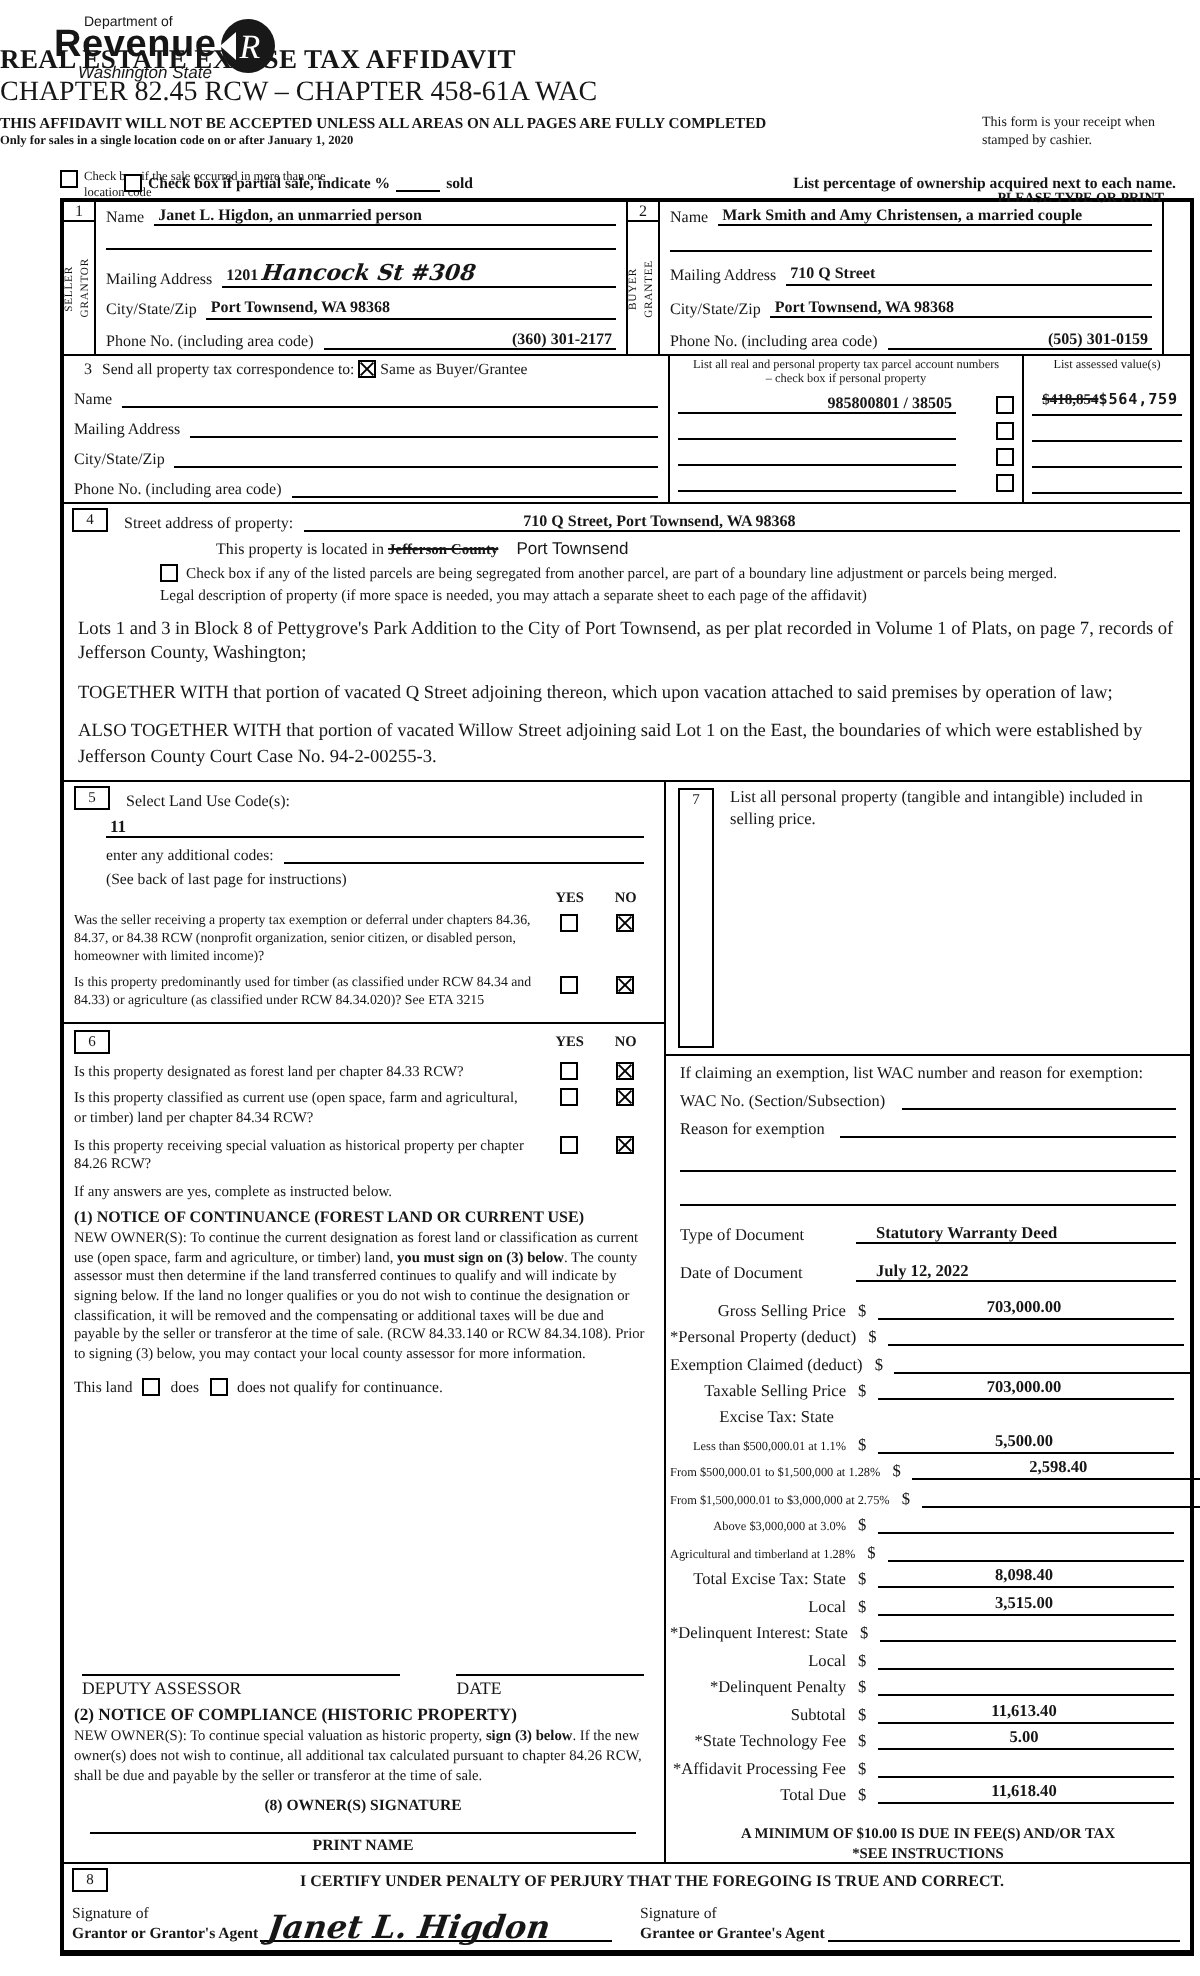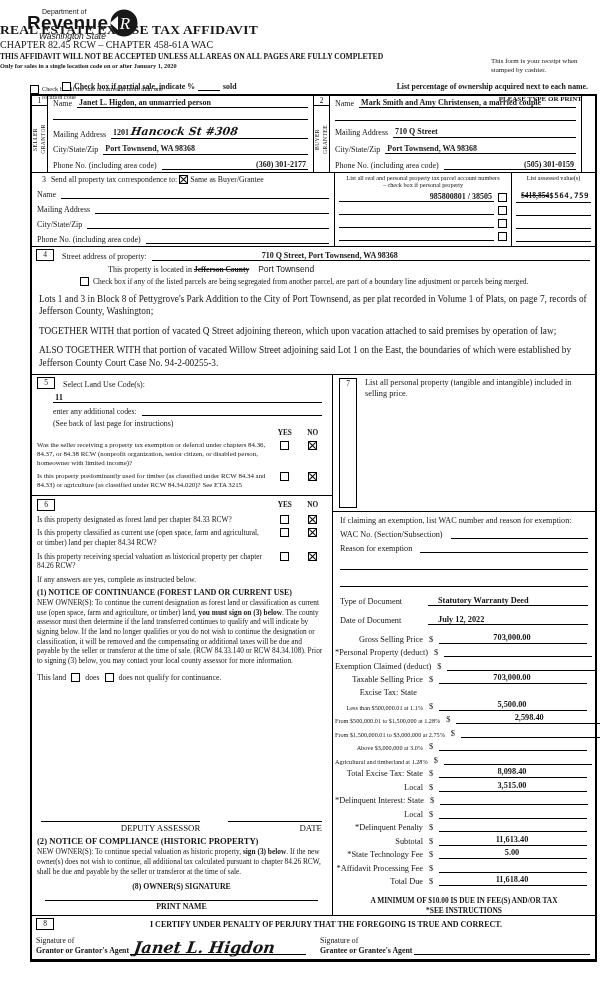--- a/index.html
+++ b/index.html
@@ -5,21 +5,21 @@
   html,body{margin:0;padding:0;background:#e8e8e8;}
   .page{width:600px;height:988px;position:relative;background:#fff;font-family:"Liberation Serif",serif;color:#161616;overflow:hidden;box-sizing:border-box;}
   .b{font-weight:bold}
   
   .logo{position:absolute;left:27px;top:8px;display:flex;align-items:flex-start;}
   .logo-dept{font-family:"Liberation Sans",sans-serif;font-size:7px;margin-left:15px}
   .logo-name{font-family:"Liberation Sans",sans-serif;font-size:19px;font-weight:bold;line-height:.85;letter-spacing:.3px}
   .logo-state{font-family:"Liberation Sans",sans-serif;font-style:italic;font-size:8.5px;margin-left:12px}
   .titleblock{padding-top:22px;text-align:left}
   .title{font-size:13.5px;font-weight:bold;letter-spacing:.2px}
-  .subtitle{font-size:10px;margin-top:1px}
+  .subtitle{font-size:14px;margin-top:1px}
   .warning{font-size:7.6px;font-weight:bold;margin-top:2px}
   .onlynote{font-size:6.3px;font-weight:bold;margin-top:1px}
   .receiptnote{position:absolute;right:5px;top:57px;width:104px;font-size:7px;line-height:1.3}
   .typeprint{position:absolute;right:18px;top:95px;font-size:7px;font-weight:bold}
   .multiloc{position:absolute;left:30px;top:85px;width:135px;font-size:6.3px;line-height:1.2;display:flex;gap:3px;align-items:flex-start}
   .partialrow{margin-top:13px;padding:0 12px 1px 62px;display:flex;justify-content:space-between;align-items:flex-end;font-size:7.8px;font-weight:bold}
   .pleft{display:flex;gap:3px;align-items:flex-end}
   .ulgap{display:inline-block;width:22px;border-bottom:1px solid #000;height:8px}
   
   .cb{position:relative;display:inline-block;width:7px;height:7px;border:1px solid #000;flex:none;vertical-align:-1px;background:#fff}
@@ -46,21 +46,21 @@
   .flabel{white-space:nowrap;padding-right:5px}
   .blankline{height:7px}
   .pctcol{width:13px;flex:none;border-left:1px solid #000}
   
   .row3{display:flex;height:73px;border-bottom:1px solid #000}
   .s3left{width:292px;flex:none;border-right:1px solid #000;padding:2px 5px;display:flex;flex-direction:column;justify-content:space-between}
   .s3head{display:flex;align-items:center;font-size:7.8px}
   .s3num{width:14px;text-align:center;font-size:8px;flex:none}
   .s3mid{width:168px;flex:none;border-right:1px solid #000;padding:1px 4px;display:flex;flex-direction:column}
   .s3colhead{font-size:6.2px;line-height:1.2;text-align:center}
-  .prow{display:flex;align-items:flex-end;gap:4px;margin-top:3px}
+  .prow{display:flex;align-items:flex-end;gap:20px;margin-top:3px}
   .pnum{font-weight:bold;font-size:8px}
   .s3rightc{flex:1;padding:1px 4px;display:flex;flex-direction:column}
   .strike{font-weight:bold;text-decoration:line-through;font-size:7.5px}
   .typedval{font-family:"DejaVu Sans Mono",monospace;font-size:7.6px;font-weight:bold;letter-spacing:.4px}
   
   .sec4{border-bottom:1px solid #000;padding:2px 5px 5px 4px}
   .numtag{width:16px;flex:none;border:1px solid #000;text-align:center;font-size:7.5px;margin-right:8px;line-height:1.3;background:#fff}
   .s4row1{display:flex;align-items:flex-end;font-size:8px}
   .indent{padding-left:108px}
   .s4line2{margin:3px 0 0 72px;font-size:8px}
@@ -82,21 +82,21 @@
   .qboxes{width:56px;flex:none;display:flex;justify-content:space-around;align-items:center}
   .ynhead{width:56px;margin-left:auto;display:flex;justify-content:space-around;font-size:7.3px;font-weight:bold}
   .sec6{flex:1;padding:2px 6px 4px 5px;display:flex;flex-direction:column}
   .s6headrow{display:flex;align-items:center;margin-top:1px}
   .q75 .qtext{font-size:7.4px}
   .ifyes{font-size:7.5px;margin-top:4px}
   .n1title{font-size:8px;font-weight:bold;margin-top:4px}
   .npara{font-size:7.35px;line-height:1.32;margin-top:1px}
   .thisland{font-size:7.8px;margin-top:7px;display:flex;align-items:center;gap:5px}
   .spacer6{flex:1;min-height:46px}
-  .siglines{display:flex;gap:28px;padding:0 4px;font-size:8.8px;text-align:right}
+  .siglines{display:flex;gap:28px;padding:0 4px;font-size:8.8px;text-align:left}
   .sigl{flex:1.7;border-top:1px solid #000;padding-top:1px}
   .sigr{flex:1;border-top:1px solid #000;padding-top:1px}
   .n2title{font-size:8.6px;font-weight:bold;margin-top:3px}
   .ownersig{text-align:center;font-size:7.8px;font-weight:bold;margin-top:6px}
   .printline{border-bottom:1px solid #000;height:9px;margin:0 8px}
   .printname{text-align:center;font-size:7.9px;font-weight:bold;margin-top:1px}
   
   .sec7box{height:130px;flex:none;border-bottom:1px solid #000;padding:3px 6px;display:flex;font-size:8.3px;line-height:1.3}
   .exm{padding:4px 7px 0 7px;font-size:8.2px}
   .exmrow{display:flex;align-items:flex-end;margin-top:4px}
@@ -306,20 +306,21 @@
       </div>
       <div class="s4line2">
         <span>This property is located in</span>
         <span class="strike">Jefferson County</span>
         <span class="sansval">Port Townsend</span>
       </div>
       <div class="s4line3">
         <span class="cb"></span>
         <span>Check box if any of the listed parcels are being segregated from another parcel, are part of a boundary line adjustment or parcels being merged.</span>
       </div>
+      <div class="s4line4">Legal description of property (if more space is needed, you may attach a separate sheet to each page of the affidavit)</div>
       <div class="legal">
         <p>Lots 1 and 3 in Block 8 of Pettygrove's Park Addition to the City of Port Townsend, as per plat recorded in Volume 1 of Plats, on page 7, records of Jefferson County, Washington;</p>
         <p>TOGETHER WITH that portion of vacated Q Street adjoining thereon, which upon vacation attached to said premises by operation of law;</p>
         <p>ALSO TOGETHER WITH that portion of vacated Willow Street adjoining said Lot 1 on the East, the boundaries of which were established by Jefferson County Court Case No. 94-2-00255-3.</p>
       </div>
     </div>
 
     <div class="sec567">
       <div class="l567">
 

